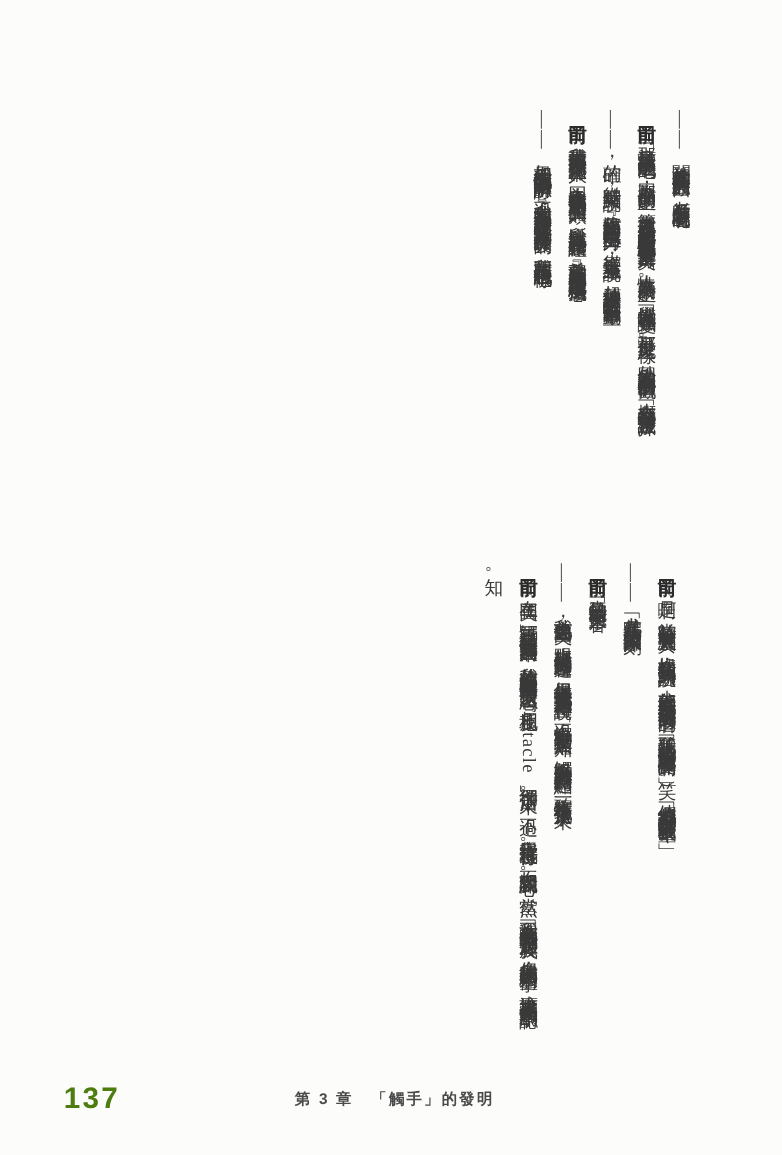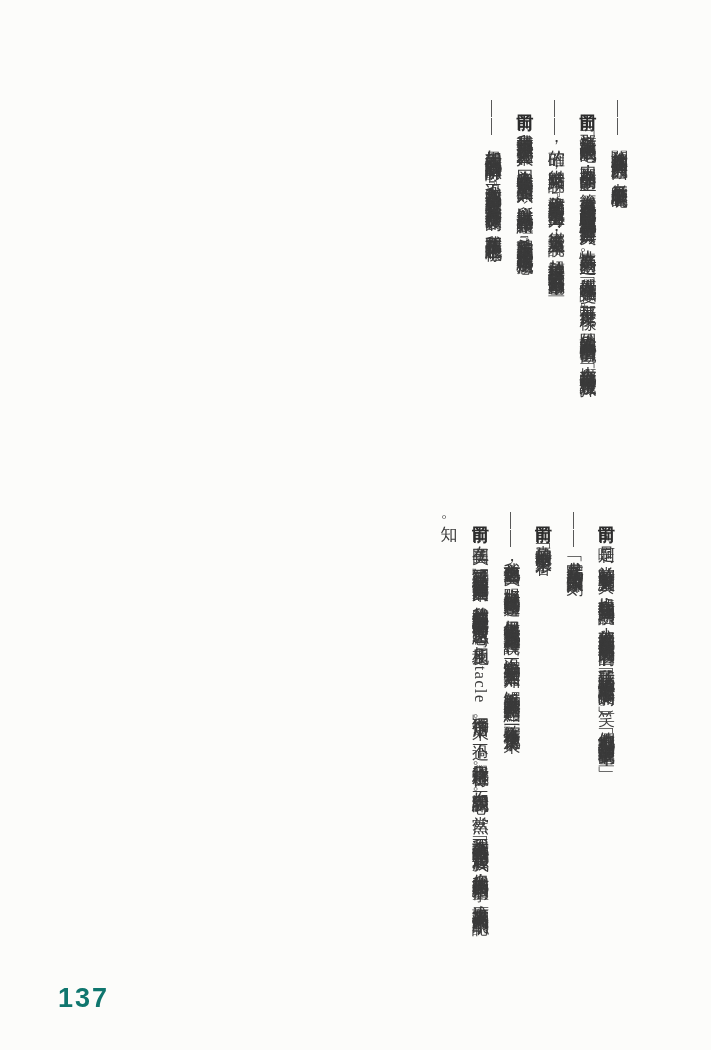--- a/index.html
+++ b/index.html
@@ -47,21 +47,21 @@
     color: #2c2c2c;
   }
   .page-number {
     position: absolute;
     left: 58px;
     top: 983px;
     font-family: "Liberation Sans", "DejaVu Sans", sans-serif;
     font-weight: 700;
     font-size: 27px;
     letter-spacing: 2px;
-    color: #0f766e;
+    color: #4d7c0f;
   }
   .chapter-title {
     position: absolute;
     left: 268px;
     top: 991px;
     font-family: "Liberation Sans", "DejaVu Sans", sans-serif;
     font-weight: 700;
     font-size: 14px;
     letter-spacing: 2px;
     color: #4a4a4a;
@@ -83,14 +83,15 @@
   <div class="text-block bottom" id="bottom-section">
       <p class="para"><b class="speaker">前田　</b>是啊，當時的分級制有點太天真了。根據我在美國聽到的說法，大部分的人好像都是在十歲還十二歲的時候看的。我聽了馬上吐槽「小孩子怎麼能看那種作品啊！」（笑）。他們也都說「都是那部動畫毀了我的童年！」。</p>
       <p class="para">——尤其是「觸手」的橋段讓人印象深刻。</p>
       <p class="para"><b class="speaker">前田　</b>真的只能用「衝擊」來形容。</p>
       <p class="para">——我之前也去過美國，跟好幾位那邊的動漫迷聊過，但果然年輕世代大都沒聽過『超神傳說』，不過「觸手動畫」卻是無人不知。觸手以老師您的動畫作品為起點，確實作為一種文化傳承了下來。</p>
       <p class="para"><b class="speaker">前田　</b>在美國，「觸手」已經是一種連普通人都知道的東西。我的作品曾經紅過的事雖然已漸漸被大家遺忘，相反地「Tentacle」卻獨自活了下來。不過，我覺得這樣就行了。不如說我很開心。當然，我不認為所有的「觸手」都是起源於我，但我的作品帶給人們衝擊，應該大大提高了人們對觸手的認知。</p>
     </div>
 
   <span class="page-number">137</span>
 
+  <span class="chapter-title">第 3 章　「觸手」的發明</span>
 
 </div>
 
 </body></html>

